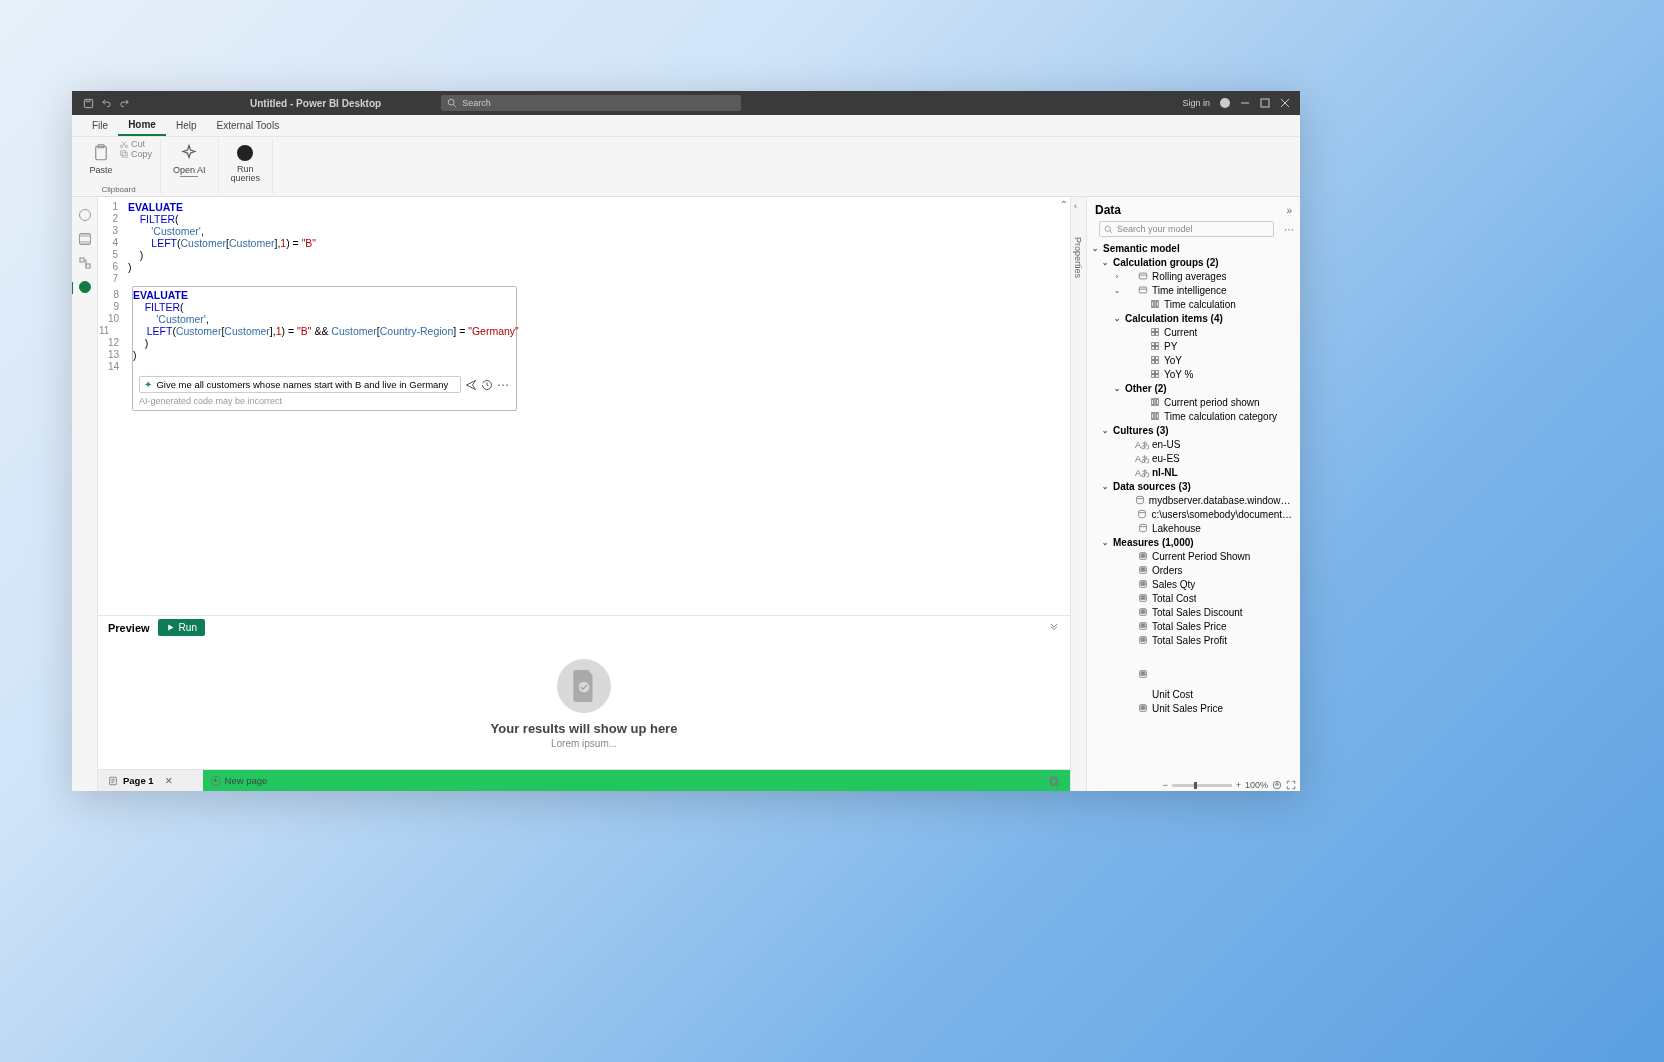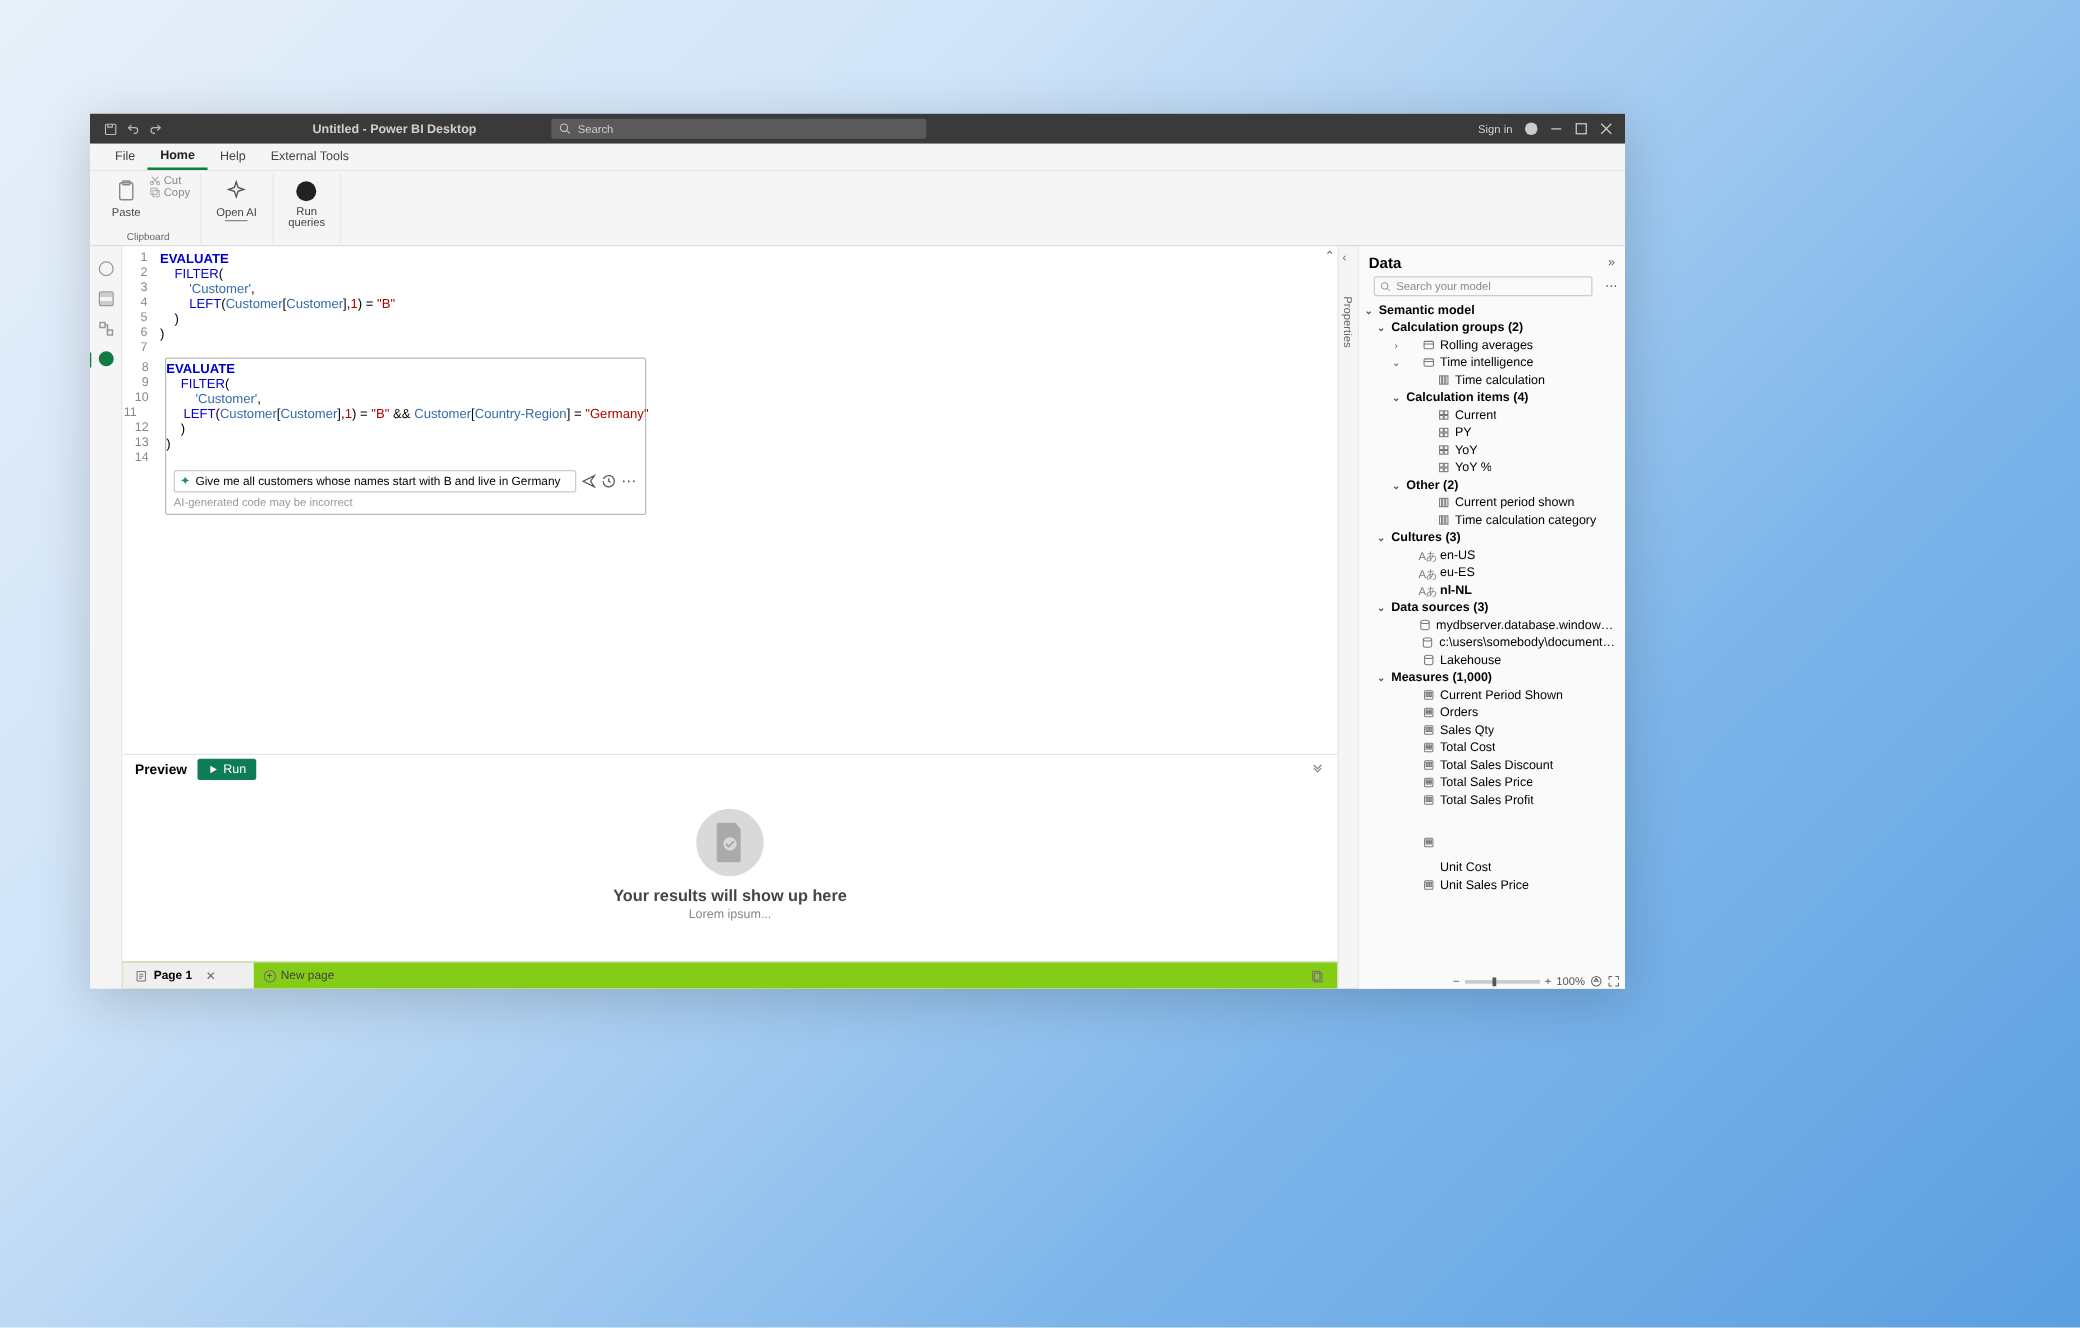--- a/index.html
+++ b/index.html
@@ -57,21 +57,21 @@
 .ai-note { font-size: 9px; color: #999; padding: 3px 6px 2px; }
 
 .preview-header { height: 24px; border-top: 1px solid #e5e5e5; display: flex; align-items: center; padding: 0 10px; gap: 8px; }
 .preview-title { font-size: 11px; font-weight: 600; }
 .run-btn { background: #0e7c56; color: #fff; font-size: 10px; padding: 3px 8px; border-radius: 2px; display: flex; align-items: center; gap: 4px; cursor: pointer; border: none; }
 .preview-body { flex: 0 0 130px; display: flex; flex-direction: column; align-items: center; justify-content: center; color: #444; }
 .preview-icon { width: 54px; height: 54px; border-radius: 50%; background: #d9d9d9; display: flex; align-items: center; justify-content: center; margin-bottom: 8px; }
 .preview-headline { font-size: 13px; font-weight: 600; }
 .preview-sub { font-size: 10px; color: #888; margin-top: 2px; }
 
-.page-strip { height: 22px; border-top: 1px solid #e3e3e3; display: flex; align-items: center; font-size: 9.5px; background: #84cc16; margin-top: 12px; }
+.page-strip { height: 22px; border-top: 1px solid #e3e3e3; display: flex; align-items: center; font-size: 9.5px; background: #22c55e; }
 .page-tab { padding: 0 30px 0 10px; height: 100%; display: flex; align-items: center; gap: 5px; background: #efefef; position: relative; }
 .page-tab .close { margin-left: 6px; color: #666; }
 .new-page { display: flex; align-items: center; gap: 4px; padding: 0 8px; color: #444; }
 .copy-icon { margin-left: auto; padding: 0 10px; color: #666; }
 
 .props-strip { width: 16px; border-left: 1px solid #e5e5e5; position: relative; }
 .props-label { position: absolute; top: 40px; left: 2px; font-size: 9px; color: #666; writing-mode: vertical-rl; }
 
 .data-panel { width: 214px; border-left: 1px solid #e5e5e5; display: flex; flex-direction: column; font-size: 10px; background: #fafafa; overflow: hidden; }
 .data-header { display: flex; align-items: center; justify-content: space-between; padding: 6px 8px 2px; }

